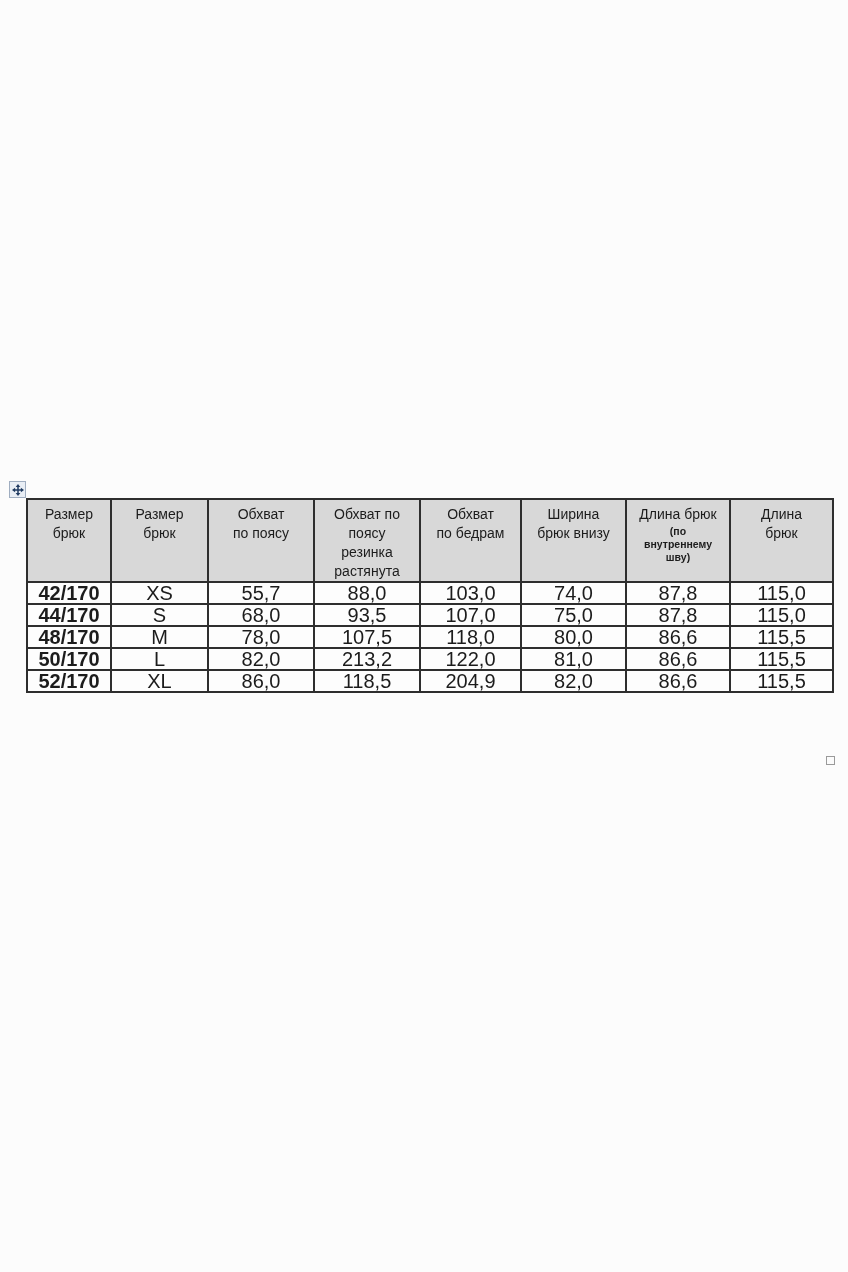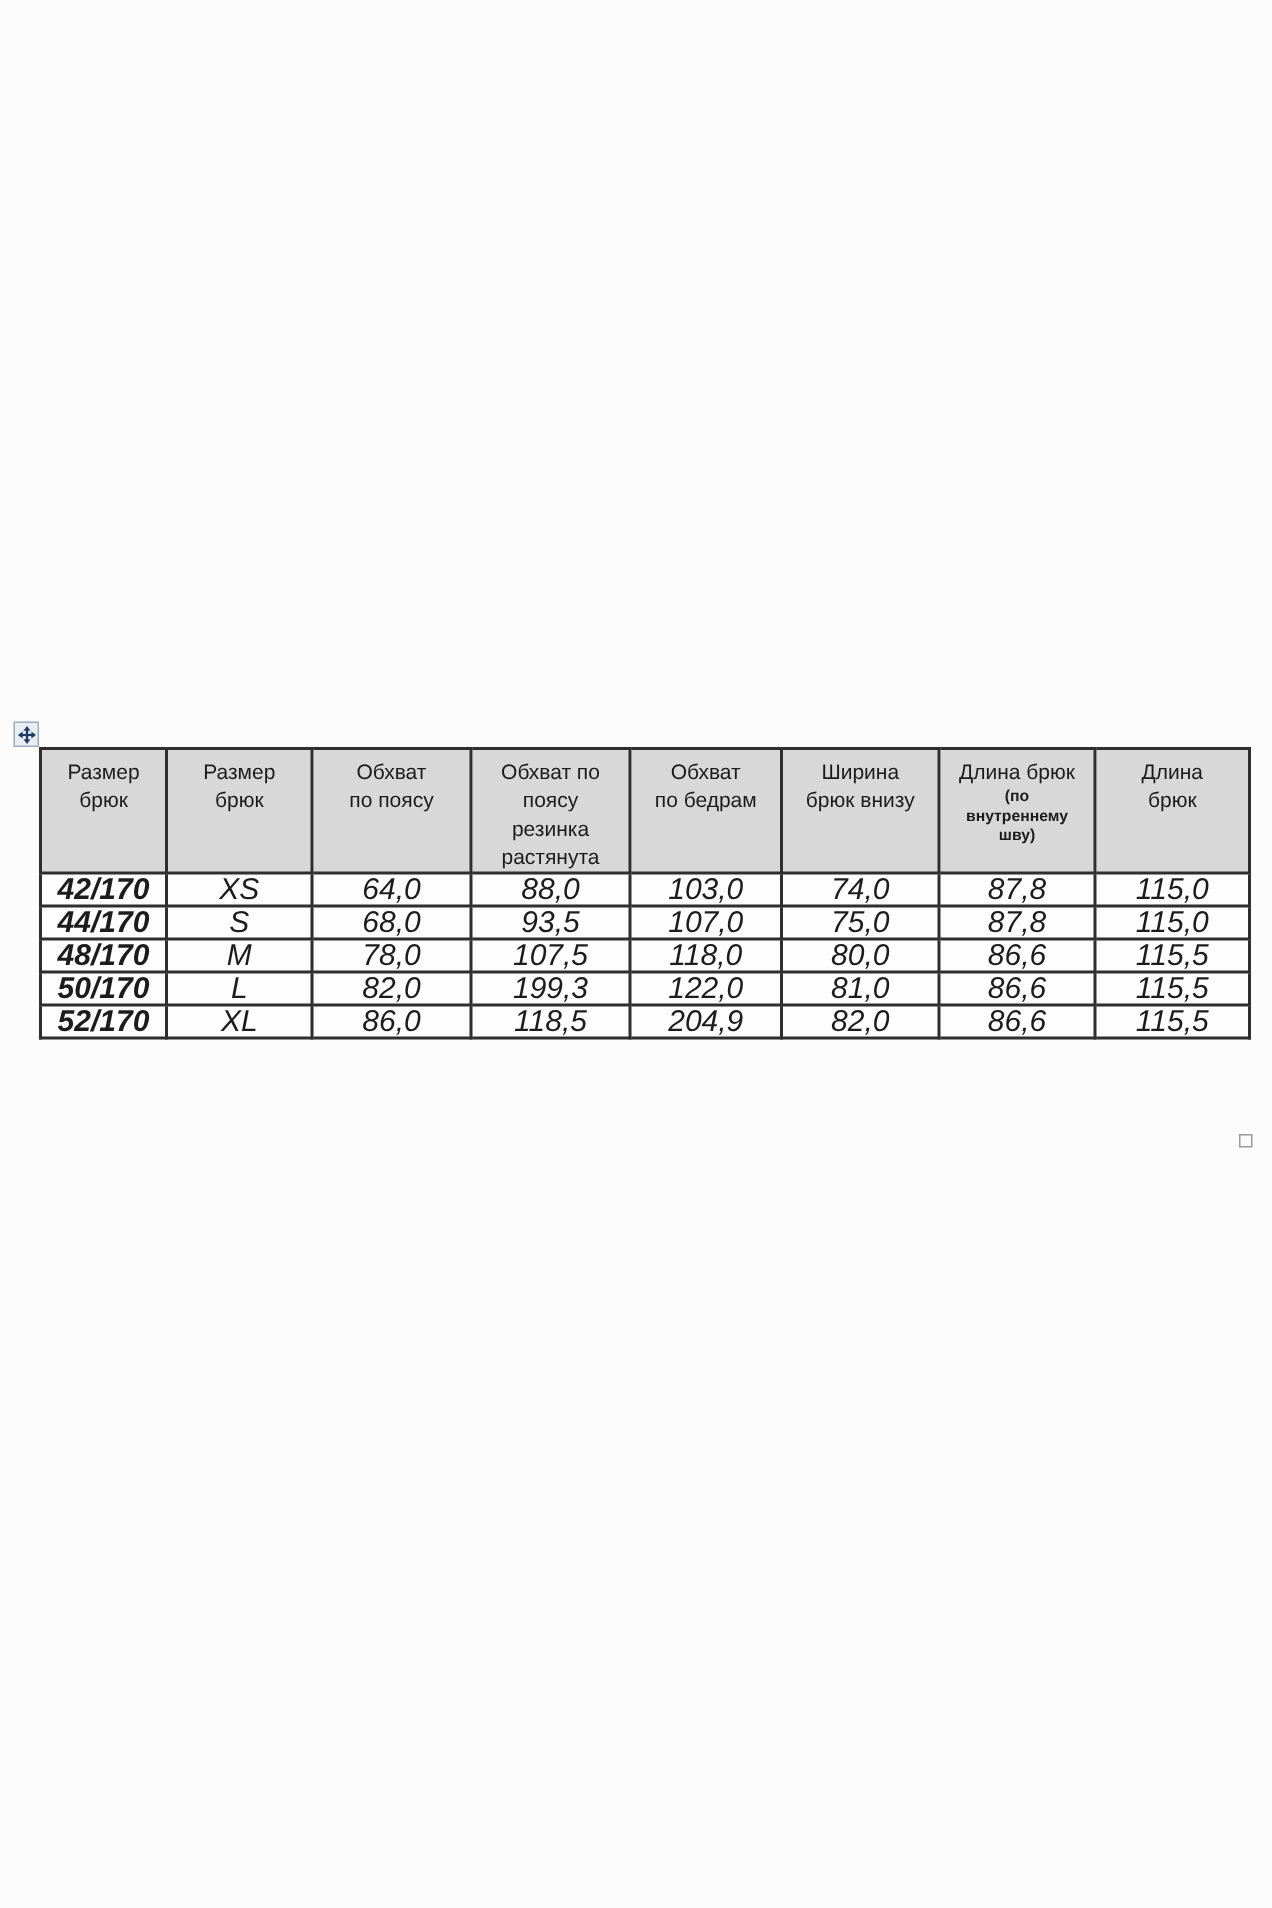--- a/index.html
+++ b/index.html
@@ -40,21 +40,20 @@
     font-weight:400;
     font-size:14px;
     line-height:19px;
   }
   .size-table td {
     height:15px;
     vertical-align:middle;
     font-size:20px;
     line-height:1;
     background:#fdfdfd;
-    font-style:italic;
   }
   .pre { white-space:pre-line; }
   .h-sub {
     display:block;
     font-size:10.5px;
     line-height:13px;
     margin-top:1px;
     font-weight:bold;
   }
   td.c-size { font-weight:700; }
@@ -122,21 +121,21 @@
 шву)</span>
         </th>
         <th><span class="pre">Длина
 брюк</span></th>
       </tr>
     </thead>
     <tbody>
       <tr>
         <td class="c-size">42/170</td>
         <td>XS</td>
-        <td>64,0</td>
+        <td>55,7</td>
         <td>88,0</td>
         <td>103,0</td>
         <td>74,0</td>
         <td>87,8</td>
         <td>115,0</td>
       </tr>
       <tr>
         <td class="c-size">44/170</td>
         <td>S</td>
         <td>68,0</td>
@@ -153,21 +152,21 @@
         <td>107,5</td>
         <td>118,0</td>
         <td>80,0</td>
         <td>86,6</td>
         <td>115,5</td>
       </tr>
       <tr>
         <td class="c-size">50/170</td>
         <td>L</td>
         <td>82,0</td>
-        <td>199,3</td>
+        <td>213,2</td>
         <td>122,0</td>
         <td>81,0</td>
         <td>86,6</td>
         <td>115,5</td>
       </tr>
       <tr>
         <td class="c-size">52/170</td>
         <td>XL</td>
         <td>86,0</td>
         <td>118,5</td>

